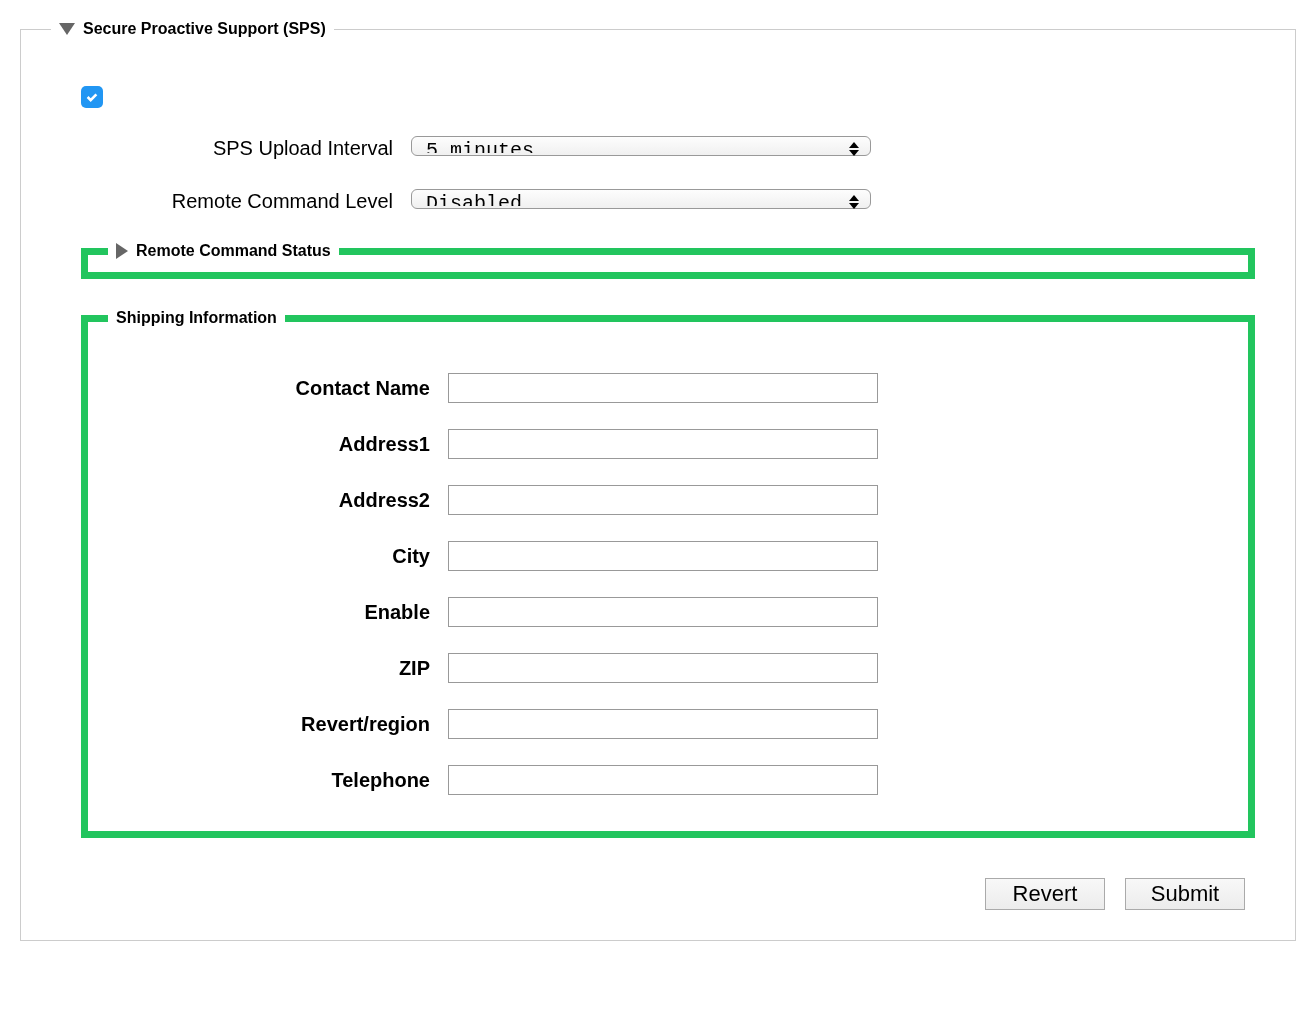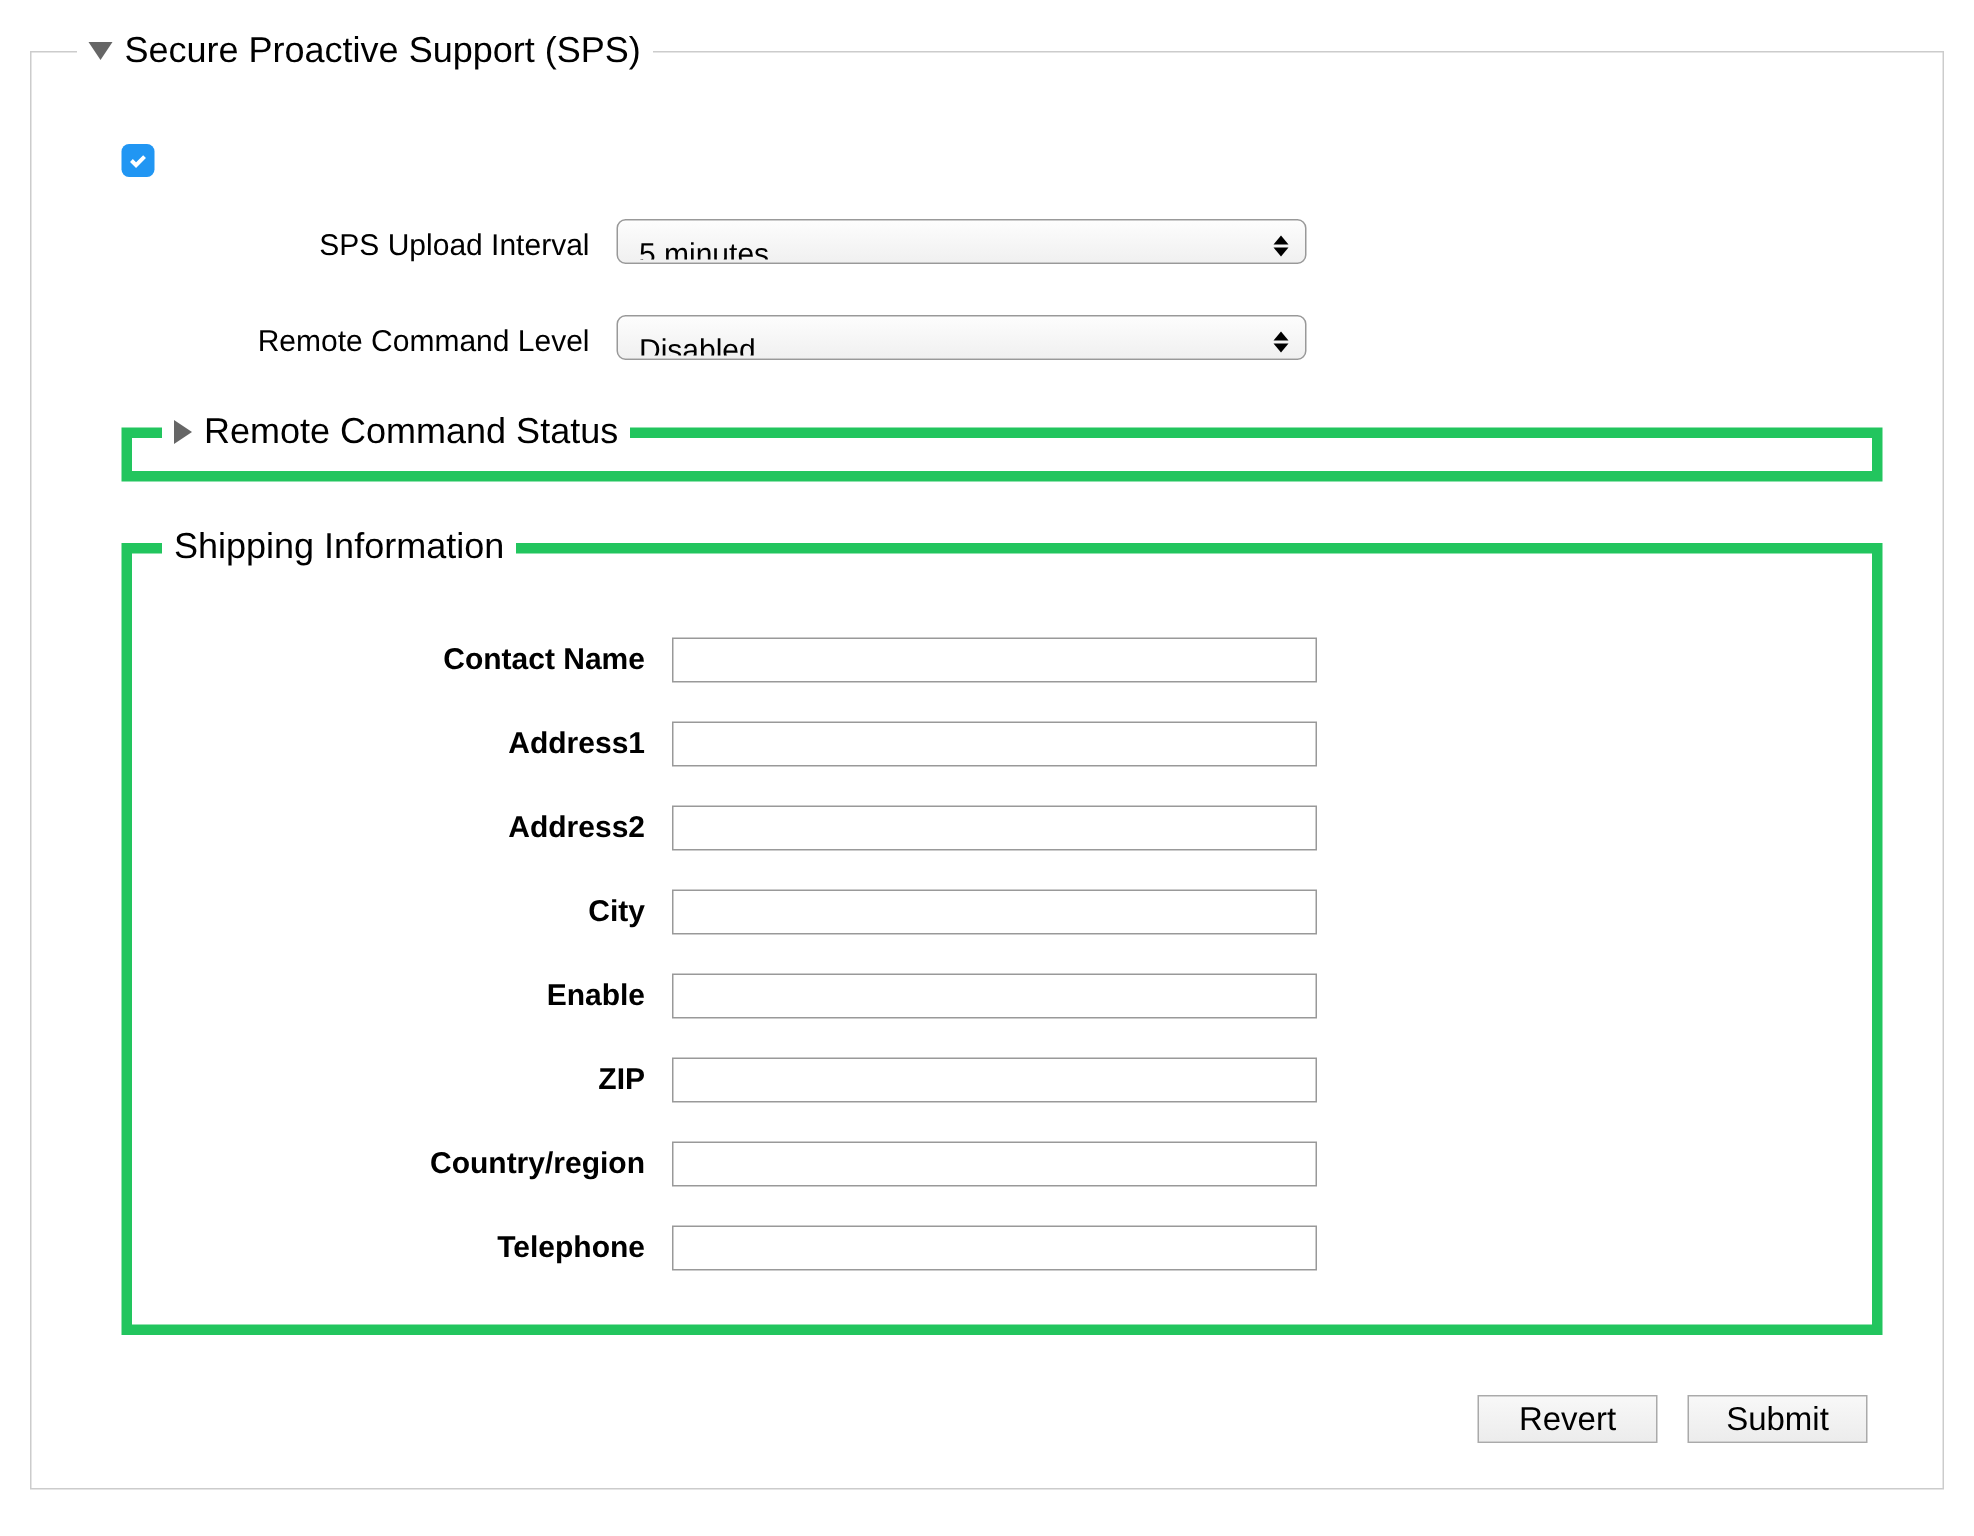--- a/index.html
+++ b/index.html
@@ -11,22 +11,22 @@
       padding: 20px;
     }
     fieldset {
       border: 1px solid #ccc;
       padding: 0;
       margin: 0;
       position: relative;
     }
     legend {
       padding: 0 8px;
-      font-size: 24px;
-      font-weight: normal;
+      font-size: 16px;
+      font-weight: bold;
       display: flex;
       align-items: center;
       gap: 8px;
       margin-left: 30px;
     }
     .outer-fieldset {
       padding: 20px 0 30px 0;
     }
     .disclosure-triangle {
       width: 0;
@@ -75,29 +75,30 @@
       stroke: #fff;
       stroke-width: 3;
       fill: none;
     }
     .select-custom {
       position: relative;
       width: 460px;
     }
     .select-custom select {
       width: 100%;
-      height: 30px;
-      font-size: 20px;
-      padding: 12px 30px 2px 14px;
+      height: 20px;
+      font-size: 20px;
+      padding: 2px 30px 2px 14px;
       border: 1px solid #999;
       border-radius: 6px;
       background: linear-gradient(to bottom, #fdfdfd, #f0f0f0);
       appearance: none;
       -webkit-appearance: none;
       cursor: pointer;
+      font-family: Liberation Mono, monospace;
     }
     .select-arrows {
       position: absolute;
       right: 12px;
       top: 50%;
       transform: translateY(-50%);
       pointer-events: none;
       display: flex;
       flex-direction: column;
       gap: 2px;
@@ -243,21 +244,21 @@
     </div>
     <div class="shipping-row">
       <label>Enable</label>
       <input type="text" value="" style="">
     </div>
     <div class="shipping-row">
       <label>ZIP</label>
       <input type="text" value="" style="">
     </div>
     <div class="shipping-row">
-      <label>Country/region</label>
+      <label>Revert/region</label>
       <input type="text" value="" style="">
     </div>
     <div class="shipping-row">
       <label>Telephone</label>
       <input type="text" value="" style="">
     </div>
   </fieldset>
 
   <div class="button-row">
     <button class="btn">Revert</button>

